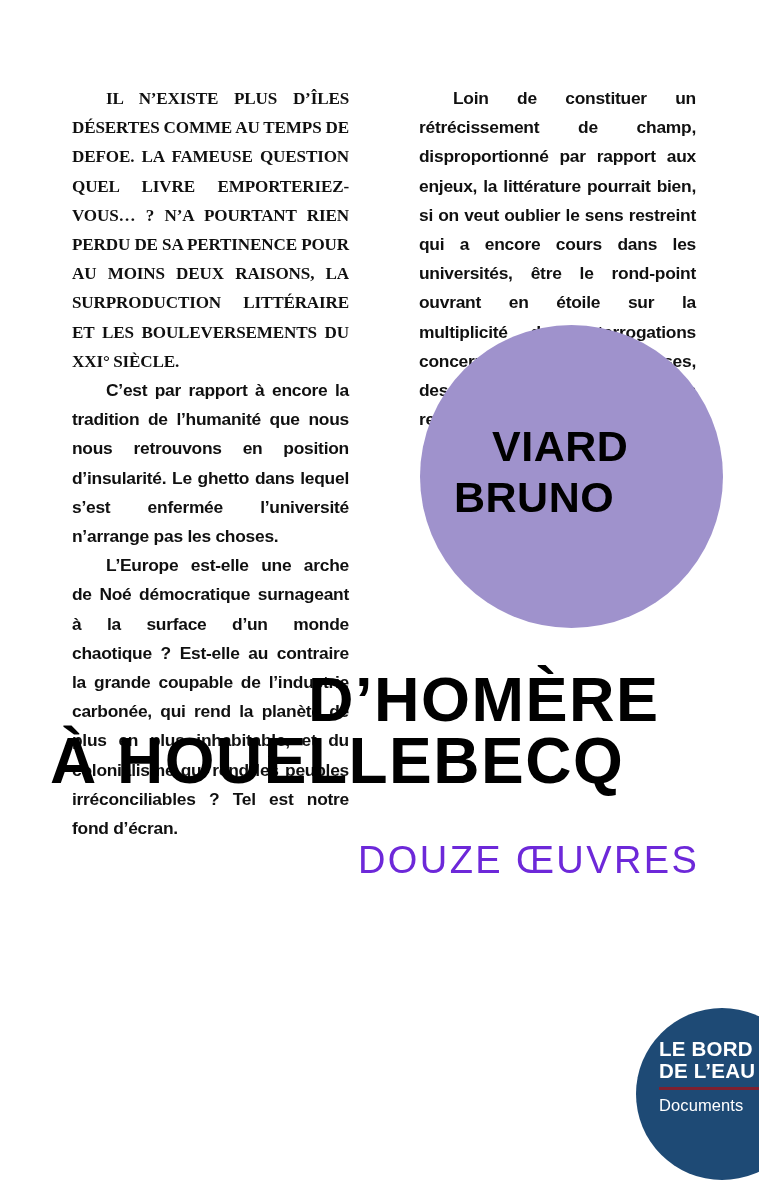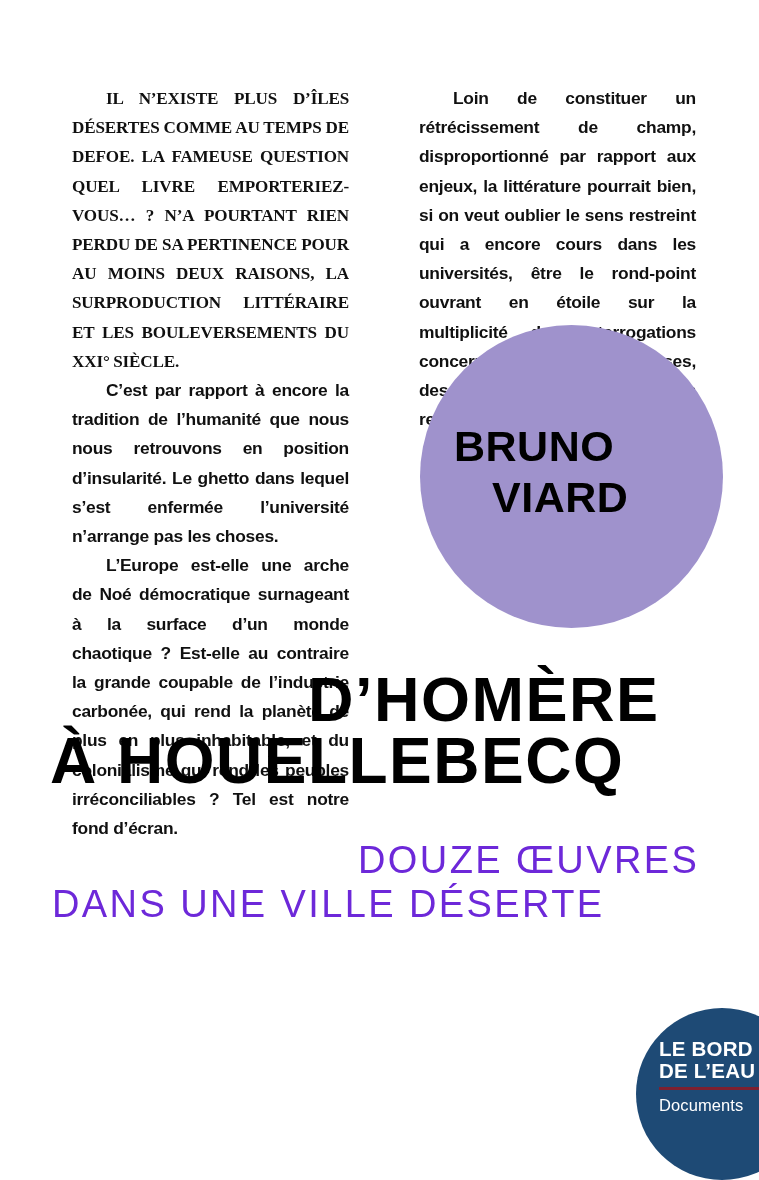--- a/index.html
+++ b/index.html
@@ -182,33 +182,32 @@
     <p class="blurb-p">C’est par rapport à encore la tradition de l’humanité que nous nous retrouvons en position d’insularité. Le ghetto dans lequel s’est enfermée l’université n’arrange pas les choses.</p>
     <p class="blurb-p">L’Europe est-elle une arche de Noé démocratique surnageant à la surface d’un monde chaotique ? Est-elle au contraire la grande coupable de l’industrie carbonée, qui rend la planète de plus en plus inhabitable, et du colonialisme qui rend les peuples irréconciliables ? Tel est notre fond d’écran.</p>
   </div>
 
   <div class="blurb-col right">
     <p class="blurb-p">Loin de constituer un rétrécissement de champ, disproportionné par rapport aux enjeux, la littérature pourrait bien, si on veut oublier le sens restreint qui a encore cours dans les universités, être le rond-point ouvrant en étoile sur la multiplicité des interrogations concernant l’égalité des classes, des sexes, des races, des religions, etc.</p>
   </div>
 
   <div id="author-circle">
     <div id="author-name">
+      <span class="author-line second">VIARD</span>
       <span class="author-line first">BRUNO</span>
-      <span class="author-line second">VIARD</span>
     </div>
   </div>
 
   <div id="title-block">
     <span class="title-line line1">D’HOMÈRE</span>
     <span class="title-line line2">À HOUELLEBECQ</span>
   </div>
 
   <div id="subtitle-block">
     <span class="subtitle-line s1">DOUZE ŒUVRES</span>
-    <span class="subtitle-line s3">DANS UNE VILLE DÉSERTE</span>
   </div>
 
   <div id="publisher-logo">
     <div id="logo-inner">
       <span class="logo-line">LE BORD</span>
       <span class="logo-line">DE L’EAU</span>
       <div id="logo-rule"></div>
       <span id="logo-series">Documents</span>
     </div>
   </div>

